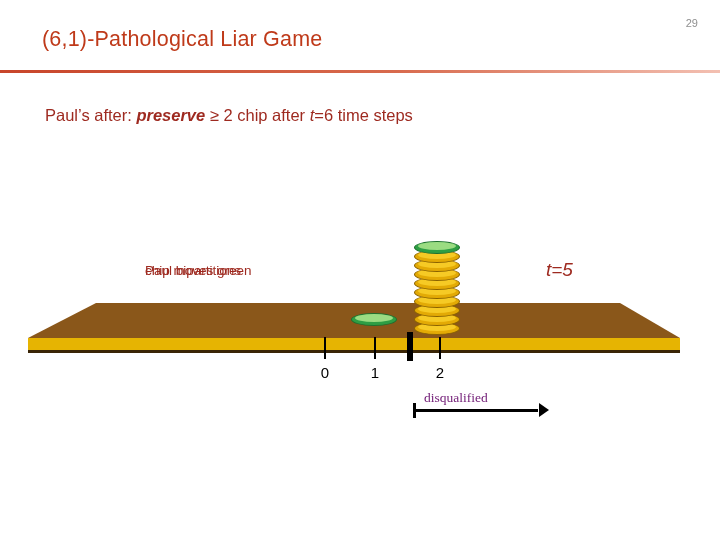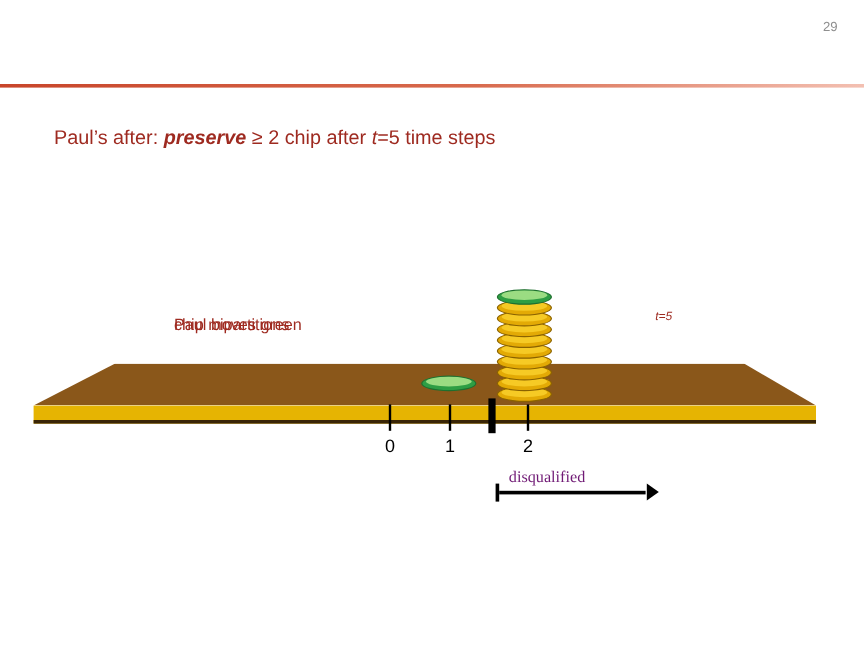--- a/index.html
+++ b/index.html
@@ -44,21 +44,21 @@
   .weight sup { font-size: 70%; }
 
   .overlap {
     position: absolute; left: 145px; top: 263px; height: 16px;
     font-size: 13.5px; color: var(--text-red, #9e2a20);
   }
   .overlap span { position: absolute; left: 0; top: 0; white-space: nowrap; }
 
   .time-label {
     position: absolute; left: 546px; top: 259px;
-    font-size: 10px; font-style: italic; color: var(--text-red, #9e2a20);
+    font-size: 19px; font-style: italic; color: var(--text-red, #9e2a20);
   }
 
   .board-top {
     position: absolute; left: 28px; top: 303px; width: 652px; height: 35px;
     background: var(--board-brown, #8a571a);
     clip-path: polygon(10.43% 0, 90.8% 0, 100% 100%, 0 100%);
   }
   .board-front {
     position: absolute; left: 28px; top: 338px; width: 652px; height: 12px;
     background: var(--board-gold, #e6b402);
@@ -108,24 +108,25 @@
   .coin.gold .coin-top  { background: var(--gold-top, #f6ca25); }
   .coin.green .coin-top { background: var(--green-top, #9bdc82); }
 </style>
 </head>
 <body>
 
 <div id="slide">
 
   <div class="page-number">29</div>
 
+  <div class="title">(6,1)-Pathological Liar Game</div>
   <div class="title-rule"></div>
 
   <div class="goal">
-    <span>Paul’s after: </span><span class="em">preserve</span><span> ≥ 2 chip after </span><span class="it">t</span><span>=5 time steps</span>
+    <span>Paul’s after: </span><span class="em">preserve</span><span> ≥ 2 chip after </span><span class="it">t</span><span>=6 time steps</span>
   </div>
 
 
   <div class="overlap">
     <span>Paul bipartitions</span>
     <span>chip moves green</span>
   </div>
 
   <div class="time-label">t=5</div>
 

